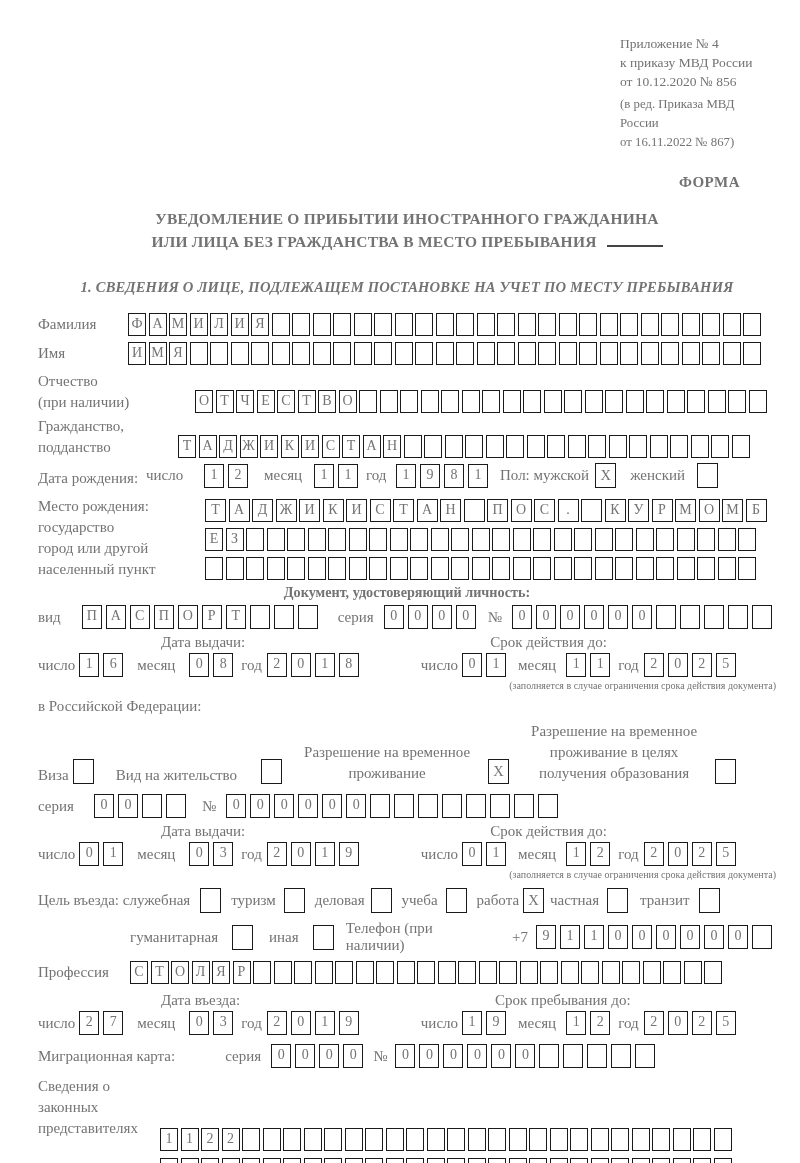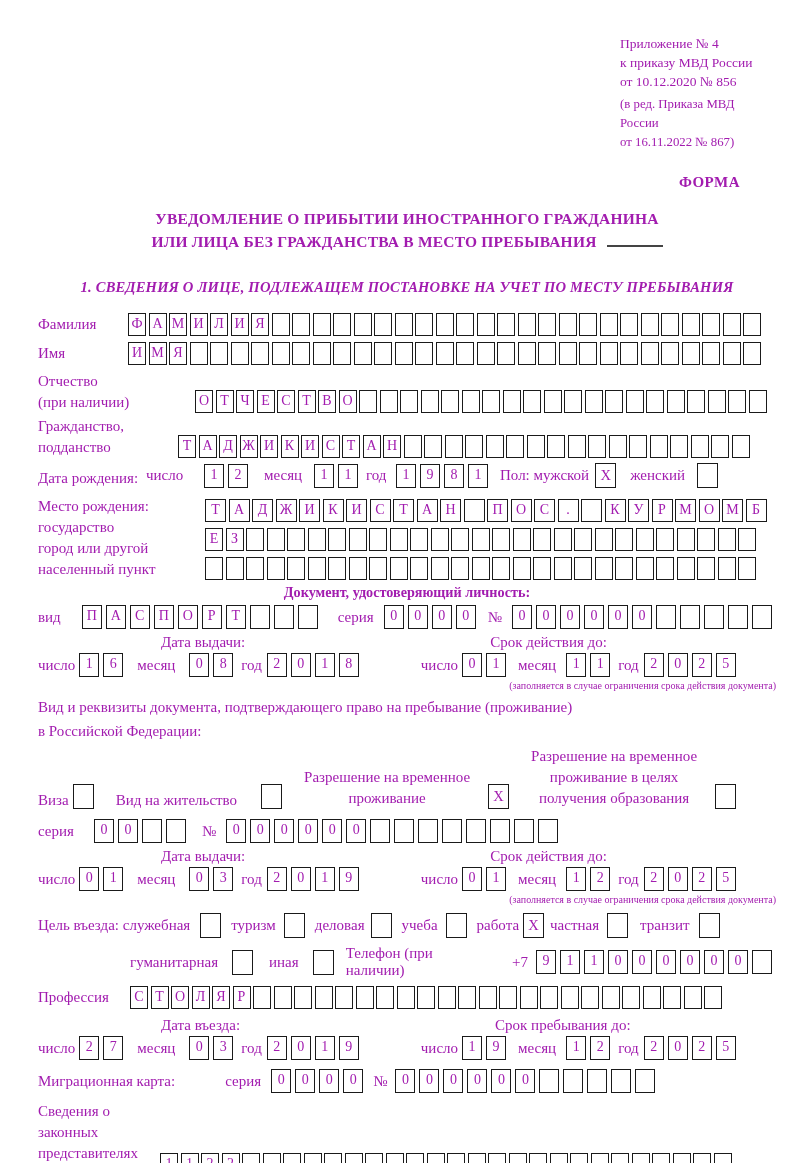--- a/index.html
+++ b/index.html
@@ -1,18 +1,18 @@
 <!DOCTYPE html>
 <html><head>
 <meta charset="utf-8">
 <style>
   html,body { margin:0; padding:0; background:#888; }
   .page {
     width:800px; height:1163px; margin:0 auto; background:#ffffff;
-    font-family:"Liberation Serif","DejaVu Serif",serif; color:#a21caf;
+    font-family:"Liberation Serif","DejaVu Serif",serif; color:#737373;
     box-sizing:border-box; padding:34px 24px 30px 38px; overflow:hidden;
   }
   .appendix { margin-left:582px; font-size:13.5px; line-height:19px; }
   .appendix .amend { font-size:12.8px; }
   .forma { text-align:right; font-weight:bold; font-size:15px; margin:22px 36px 0 0; letter-spacing:0.5px; }
   .title { text-align:center; font-weight:bold; font-size:15.5px; line-height:23px; margin-top:16px; letter-spacing:0.2px; }
   .title .uline { display:inline-block; width:56px; border-bottom:2px solid #444; height:14px; margin-left:10px; }
   .section1 { text-align:center; font-weight:bold; font-size:14.6px; margin-top:26px; letter-spacing:0.2px;font-style:italic; }
 
   .lbl { font-size:15px; }
@@ -399,21 +399,20 @@
     <span class="lbl" style="margin-left:4px;">год</span>
     <span class="cells sp" style="margin-left: 5px; flex-wrap: nowrap;">
         <span class="cell">2</span>
         <span class="cell">0</span>
         <span class="cell">2</span>
         <span class="cell">5</span>
       </span>
   </div>
   <div class="small-note" style="text-align:right; margin-top:3px;">(заполняется в случае ограничения срока действия документа)</div>
 
-  <div class="lbl" style="margin-top:8px;">Вид и реквизиты документа, подтверждающего право на пребывание (проживание)</div>
   <div class="lbl" style="margin-top:7px;">в Российской Федерации:</div>
 
   <div class="rowt" style="margin-top:6px;">
     <span class="lbl">Виза</span>
     <span class="cb" style="margin-left:4px;"></span>
     <span class="lbl" style="margin-left:22px;">Вид на жительство</span>
     <span class="cb" style="margin-left:24px;"></span>
     <span class="lbl stack ctr" style="margin-left:22px;">
       <span>Разрешение на временное</span><br>
       <span>проживание</span>

